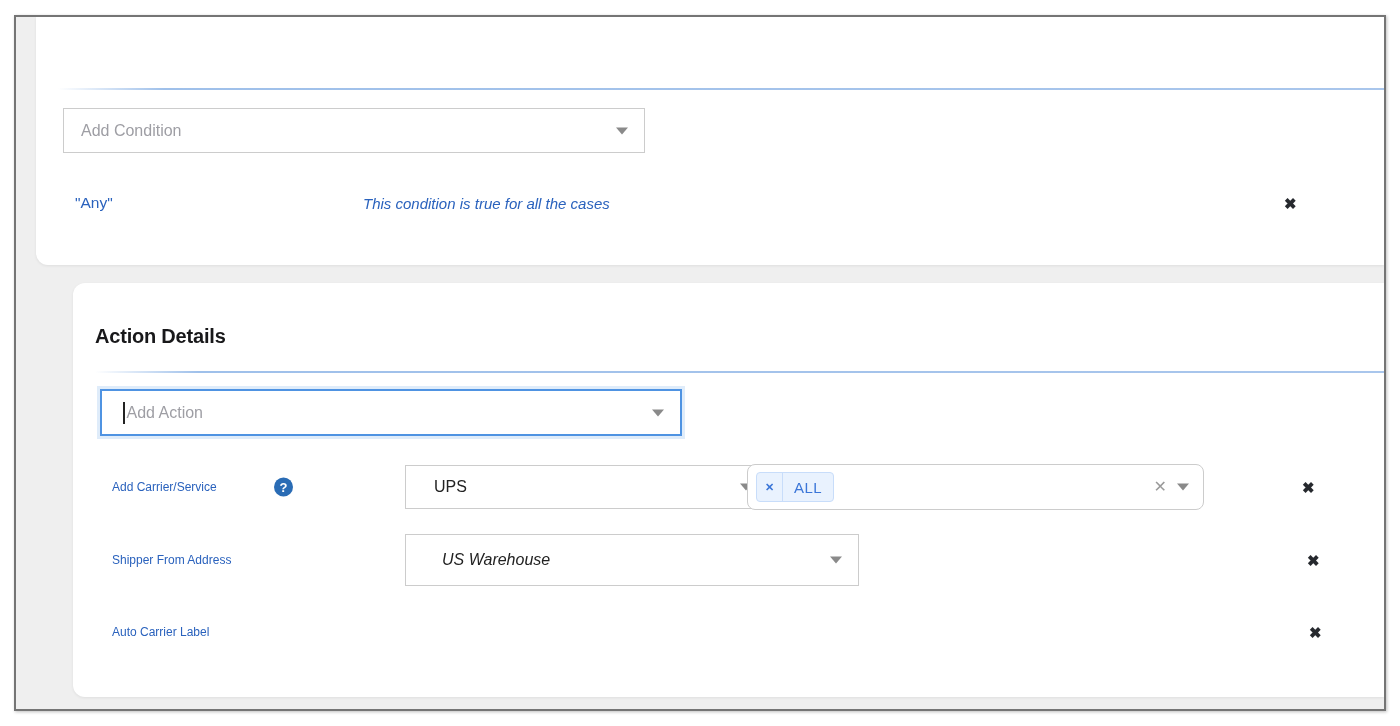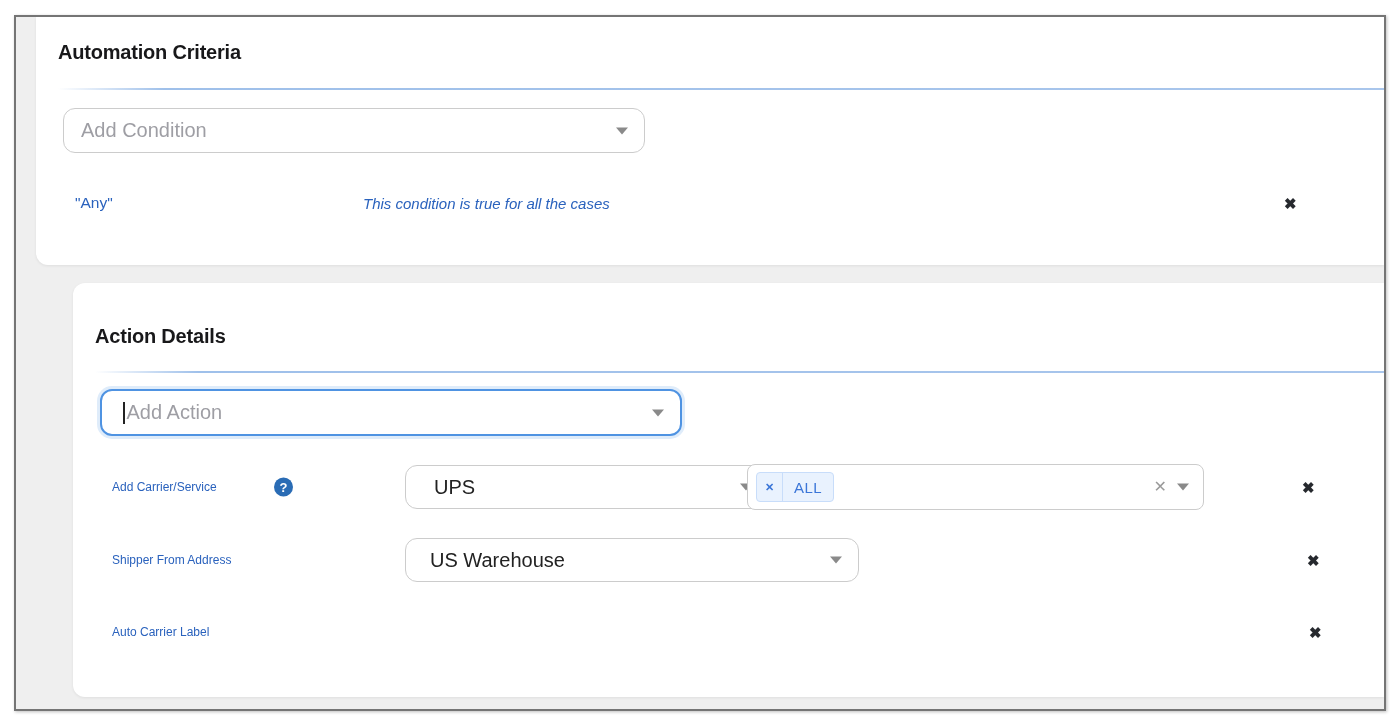--- a/index.html
+++ b/index.html
@@ -34,23 +34,23 @@
   }
   .divider {
     position: absolute; left: 22px; right: 0; height: 2px;
     background: linear-gradient(90deg, rgba(170,196,232,0) 0%, #9fc0ea 8%, #a9c6ec 100%);
   }
 
   .select-box {
     position: absolute;
     background: #ffffff;
     border: 1px solid #cccccc;
-    border-radius: 12px;
+    border-radius: 0;
     display: flex; align-items: center;
-    font-size: 20px; color: #222222;
+    font-size: 16px; color: #222222;
     cursor: pointer;
   }
   .select-box.placeholder-style { color: #9e9ea4; }
   .select-box.focused {
     border: 2px solid #4f93e2;
     box-shadow: 0 0 0 3px rgba(79,147,226,0.18);
   }
   .caret-down {
     position: absolute; right: 16px; top: 50%;
     transform: translateY(-50%);
@@ -122,21 +122,20 @@
     color: #9a9a9a; font-size: 16px; cursor: pointer; line-height: 1;
   }
   .ms-caret { right: 14px; }
 </style>
 </head>
 <body>
 
 <div class="frame">
 
   <section class="card card-criteria">
-    <h2 class="section-title" style="top:24px;">Automation Criteria</h2>
 
     <div class="divider" style="top:71px;"></div>
 
     <div class="select-box placeholder-style" style="left:27px; top:91px; width:582px; height:45px; padding-left:17px;">
       <span>Add Condition</span>
       <span class="caret-down"></span>
     </div>
 
     <div class="row" style="top:169px; height:34px;">
       <span class="cond-name" style="left:39px;">"Any"</span>
@@ -173,21 +172,21 @@
         <span class="ms-clear">✕</span>
         <span class="caret-down ms-caret"></span>
       </div>
 
       <span class="remove-x" style="left:1229px;">✖</span>
     </div>
 
     <div class="row" style="top:255px; height:44px;">
       <span class="link-label" style="left:39px;">Shipper From Address</span>
 
-      <div class="select-box" style="left:332px; width:454px; height:44px; padding-left:24px; position:absolute;">
+      <div class="select-box" style="left:332px; width:454px; height:52px; padding-left:36px; position:absolute;font-style:italic;">
         <span>US Warehouse</span>
         <span class="caret-down"></span>
       </div>
 
       <span class="remove-x" style="left:1234px;">✖</span>
     </div>
 
     <div class="row" style="top:327px; height:44px;">
       <span class="link-label" style="left:39px;">Auto Carrier Label</span>
       <span class="remove-x" style="left:1236px;">✖</span>

